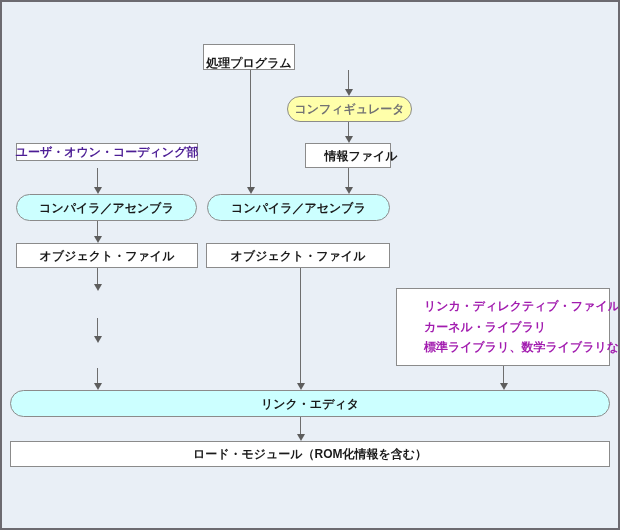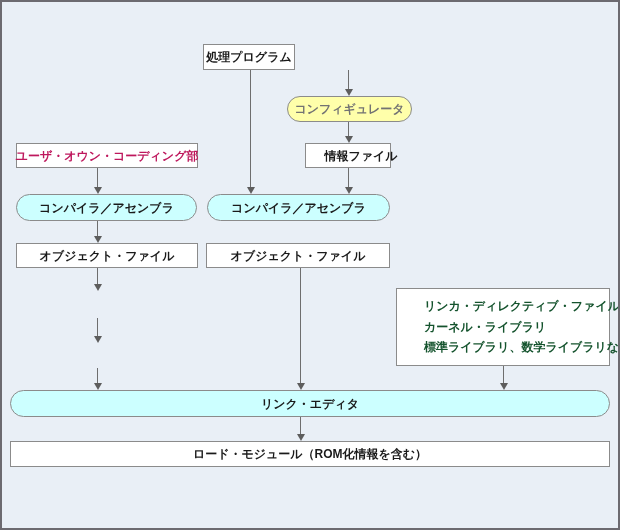--- a/index.html
+++ b/index.html
@@ -49,45 +49,45 @@
     border-right:4px solid transparent;
     border-top:7px solid #5d5d5d;
     z-index:1;
   }
 </style>
 </head>
 <body>
 
 <div class="canvas" style="background: rgb(233, 239, 246);">
   <div class="frame" style="border-color: rgb(108, 106, 112);"></div>
-<div class="node " style="left: 203px; top: 44px; width: 92px; height: 26px; background: rgb(255, 255, 255); border-color: rgb(139, 139, 139); color: rgb(26, 26, 26);">
+<div class="node " style="left: 203px; top: 44px; width: 92px; height: 26px; background: rgb(255, 255, 255); border-color: rgb(139, 139, 139); color: rgb(26, 26, 26); align-items: flex-end;">
       <span>処理プログラム</span>
     </div>
     <div class="node stadium" style="left: 287px; top: 96px; width: 125px; height: 26px; background: rgb(255, 255, 170); border-color: rgb(139, 139, 139); color: #737373;">
       <span>コンフィギュレータ</span>
     </div>
     <div class="node " style="left: 305px; top: 143px; width: 86px; height: 25px; background: rgb(255, 255, 255); border-color: rgb(139, 139, 139); color: rgb(26, 26, 26); padding-left: 26px;">
       <span>情報ファイル</span>
     </div>
-    <div class="node " style="left: 16px; top: 143px; width: 182px; height: 25px; background: rgb(255, 255, 255); border-color: rgb(139, 139, 139); color: #be185d;">
+    <div class="node " style="left: 16px; top: 143px; width: 182px; height: 18px; background: rgb(255, 255, 255); border-color: rgb(139, 139, 139); color: #4c1d95;">
       <span>ユーザ・オウン・コーディング部</span>
     </div>
     <div class="node stadium" style="left: 16px; top: 194px; width: 181px; height: 27px; background: rgb(204, 255, 255); border-color: rgb(139, 139, 139); color: rgb(26, 26, 26);">
       <span>コンパイラ／アセンブラ</span>
     </div>
     <div class="node stadium" style="left: 207px; top: 194px; width: 183px; height: 27px; background: rgb(204, 255, 255); border-color: rgb(139, 139, 139); color: rgb(26, 26, 26);">
       <span>コンパイラ／アセンブラ</span>
     </div>
     <div class="node " style="left: 16px; top: 243px; width: 182px; height: 25px; background: rgb(255, 255, 255); border-color: rgb(139, 139, 139); color: rgb(26, 26, 26);">
       <span>オブジェクト・ファイル</span>
     </div>
     <div class="node " style="left: 206px; top: 243px; width: 184px; height: 25px; background: rgb(255, 255, 255); border-color: rgb(139, 139, 139); color: rgb(26, 26, 26);">
       <span>オブジェクト・ファイル</span>
     </div>
-    <div class="node  multiline" style="left: 396px; top: 288px; width: 214px; height: 78px; background: rgb(255, 255, 255); border-color: rgb(139, 139, 139); color: #14532d;">
+    <div class="node  multiline" style="left: 396px; top: 288px; width: 214px; height: 78px; background: rgb(255, 255, 255); border-color: rgb(139, 139, 139); color: #a21caf;">
       <div class="node-line">リンカ・ディレクティブ・ファイル</div>
       <div class="node-line">カーネル・ライブラリ</div>
       <div class="node-line">標準ライブラリ、数学ライブラリなど</div>
     </div>
     <div class="node stadium" style="left: 10px; top: 390px; width: 600px; height: 27px; background: rgb(204, 255, 255); border-color: rgb(139, 139, 139); color: rgb(26, 26, 26);">
       <span>リンク・エディタ</span>
     </div>
     <div class="node " style="left: 10px; top: 441px; width: 600px; height: 26px; background: rgb(255, 255, 255); border-color: rgb(139, 139, 139); color: rgb(26, 26, 26); justify-content: center;">
       <span>ロード・モジュール（ROM化情報を含む）</span>
     </div>

